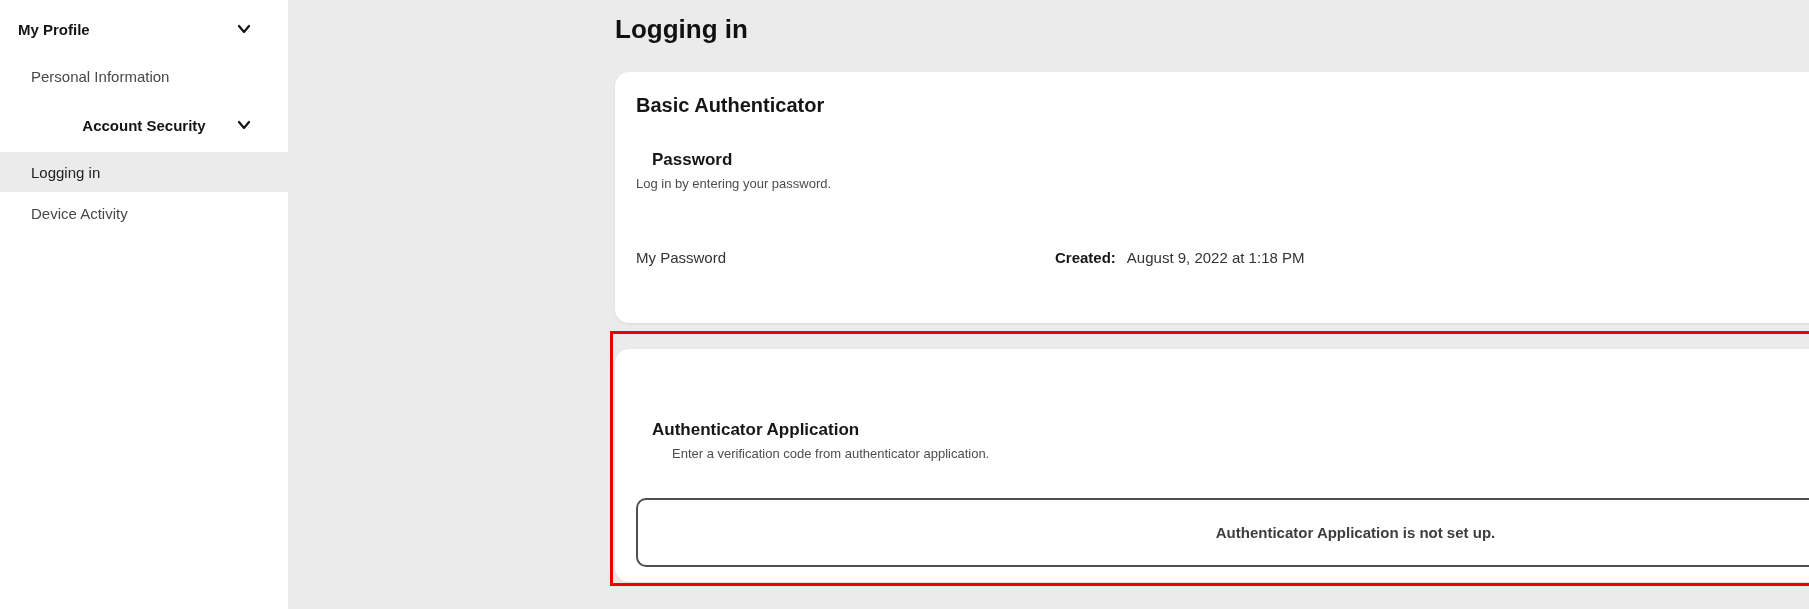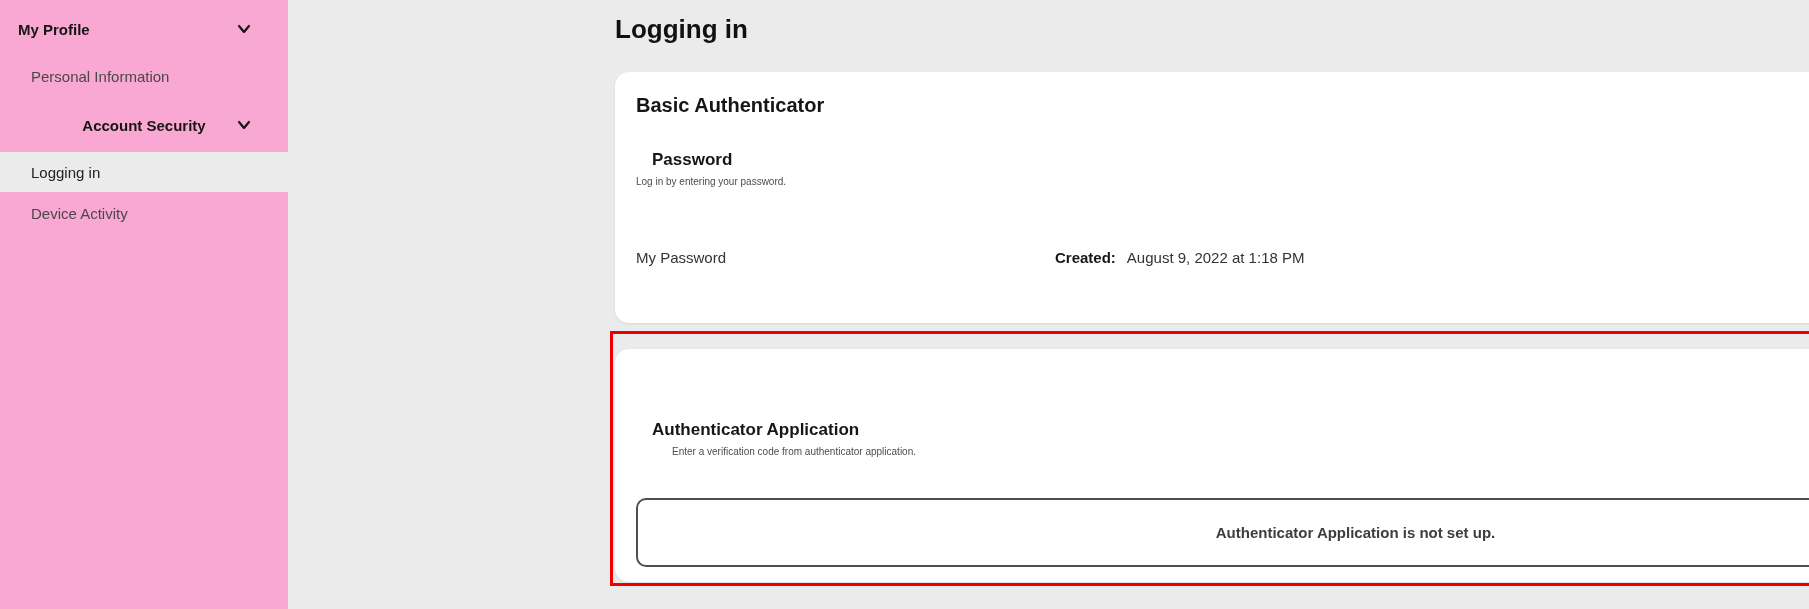--- a/index.html
+++ b/index.html
@@ -8,21 +8,21 @@
     font-family: "Liberation Sans", "DejaVu Sans", sans-serif;
     background: #ebebeb;
     color: #151515;
     position: relative;
   }
   .stage { position: absolute; inset: 0; width: 1809px; height: 609px; }
 
   
   .sidebar {
     position: absolute; left: 0; top: 0; width: 288px; height: 609px;
-    background: #f9a8d4;
+    background: #ffffff;
   }
   .nav-item {
     position: absolute; left: 0; width: 288px; height: 40px;
     display: flex; align-items: center;
     padding: 0 18px; font-size: 15px; cursor: pointer;
   }
   .nav-item .lbl { flex: 0 0 auto; }
   .nav-header { font-weight: 700; color: #151515; }
   .nav-link { color: #484848; padding-left: 31px; }
   .nav-selected { background: #ebebeb; color: #222222; }
@@ -49,21 +49,21 @@
   .card-title {
     position: absolute; left: 21px; top: 22px;
     font-size: 20px; font-weight: 700; color: #161616;
   }
   .sub-title {
     position: absolute; left: 21px;
     font-size: 17px; font-weight: 700; color: #161616; margin-left: 16px;
   }
   .sub-desc {
     position: absolute; left: 21px;
-    font-size: 10px; color: #4d4d4d;
+    font-size: 13px; color: #4d4d4d;
   }
 
   .row-label {
     position: absolute; left: 21px; top: 177px;
     font-size: 15px; color: #333333;
   }
   .created-line {
     position: absolute; left: 440px; top: 177px;
     font-size: 15px; color: #333333;
   }

